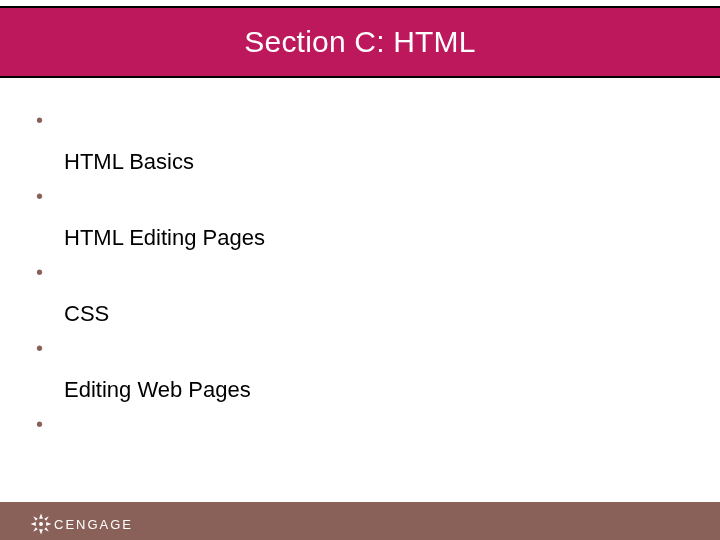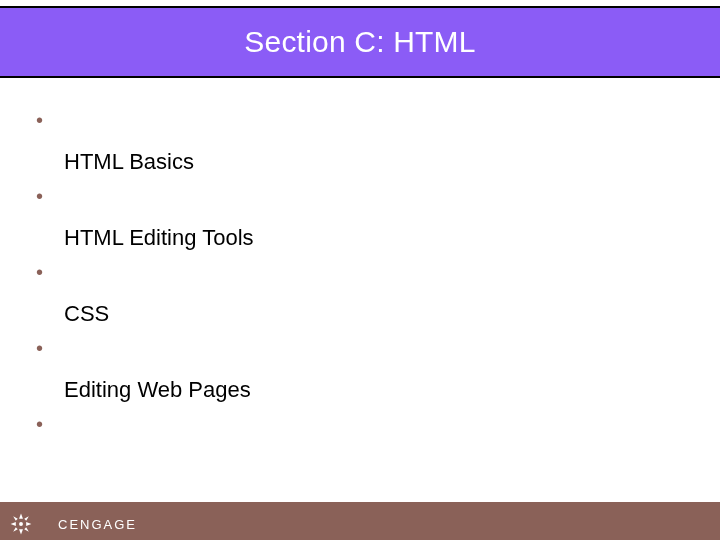--- a/index.html
+++ b/index.html
@@ -1,19 +1,19 @@
 <!DOCTYPE html>
 <html><head>
 <meta charset="utf-8">
 <style>
   * { margin: 0; padding: 0; box-sizing: border-box; }
   html, body { width: 720px; height: 540px; overflow: hidden; font-family: Arial, Helvetica, sans-serif; background: #fff; }
   .slide { position: relative; width: 720px; height: 540px; background: #fff; }
   .title-band {
-    background: #8b5cf6;
+    background: #be185d;
     height: 72px;
     display: flex;
     align-items: center;
     justify-content: center;
     border-top: 2px solid #000;
     border-bottom: 2px solid #000;
     margin-top: 6px;
   }
   .title-text {
     color: #fff;
@@ -50,22 +50,23 @@
     position: absolute;
     left: 0; right: 0; bottom: 0;
     height: 44px;
     background: #8a6158;
     display: flex;
     align-items: center;
   }
   .footer-left {
     display: flex;
     align-items: center;
-    gap: 24px;
+    gap: 0;
     padding-left: 8px;
+    margin-left: 20px;
   }
   .brand-text {
     color: #fff;
     font-size: 13px;
     letter-spacing: 2px;
     font-weight: 400;
   }
   .copyright {
     position: absolute;
     left: 50%;
@@ -88,21 +89,21 @@
   </div>
 
   <div class="content">
     <ul class="bullets">
       <li>
         <span class="bullet-dot">•</span>
         <span class="bullet-label">HTML Basics</span>
       </li>
       <li>
         <span class="bullet-dot">•</span>
-        <span class="bullet-label">HTML Editing Tools</span>
+        <span class="bullet-label">HTML Editing Pages</span>
       </li>
       <li>
         <span class="bullet-dot">•</span>
         <span class="bullet-label">CSS</span>
       </li>
       <li>
         <span class="bullet-dot">•</span>
         <span class="bullet-label">Editing Web Pages</span>
       </li>
       <li>

